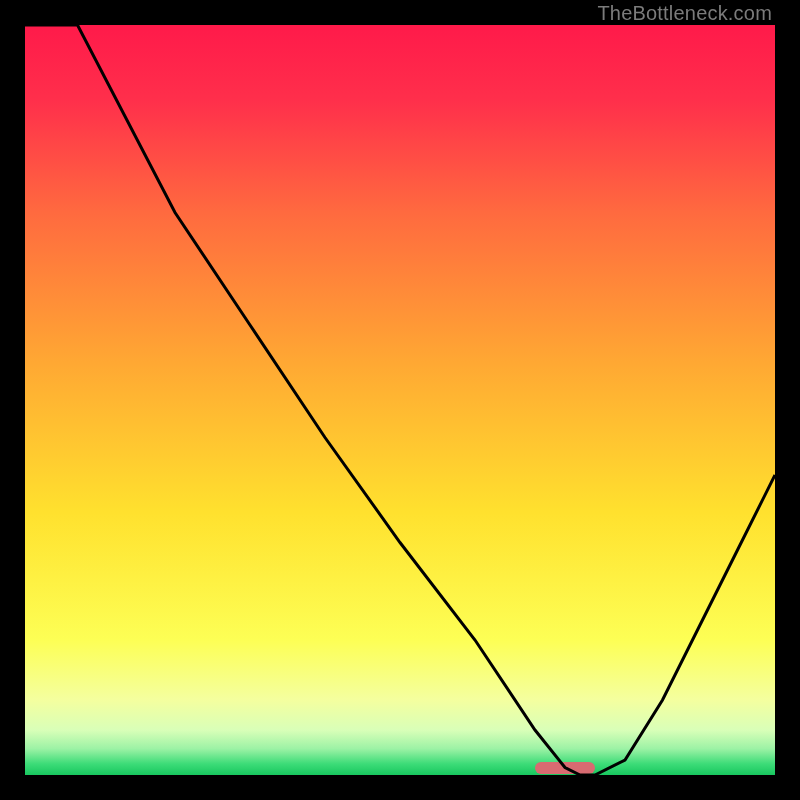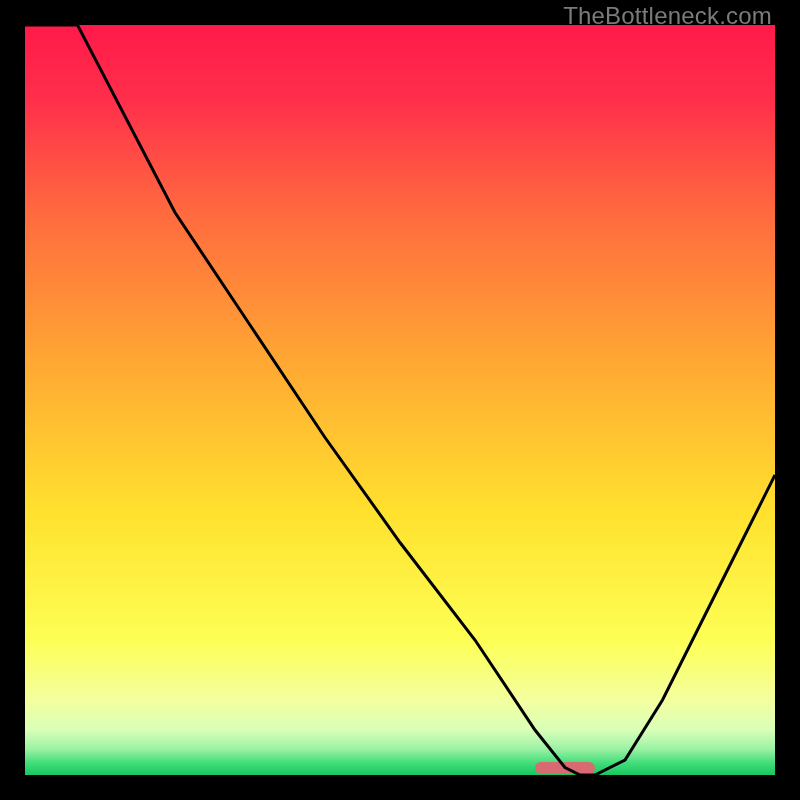--- a/index.html
+++ b/index.html
@@ -23,21 +23,21 @@
     left: 0;
     top: 0;
     width: 750px;
     height: 750px;
   }
   .watermark {
     position: absolute;
     top: 2px;
     right: 28px;
     font-family: Arial, Helvetica, sans-serif;
-    font-size: 24px;
+    font-size: 20px;
     color: #7b7b7b;
     letter-spacing: 0.2px;
   }
 </style>
 </head>
 <body>
 
 <div class="frame">
   <svg class="plot" viewBox="0 0 750 750">
     <defs>

